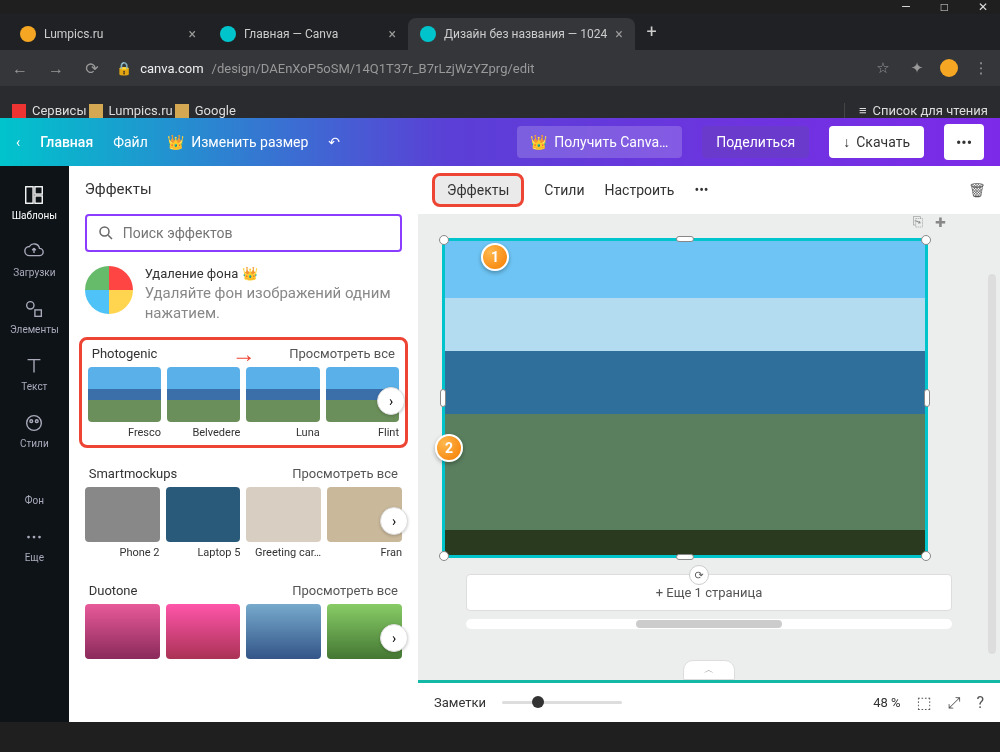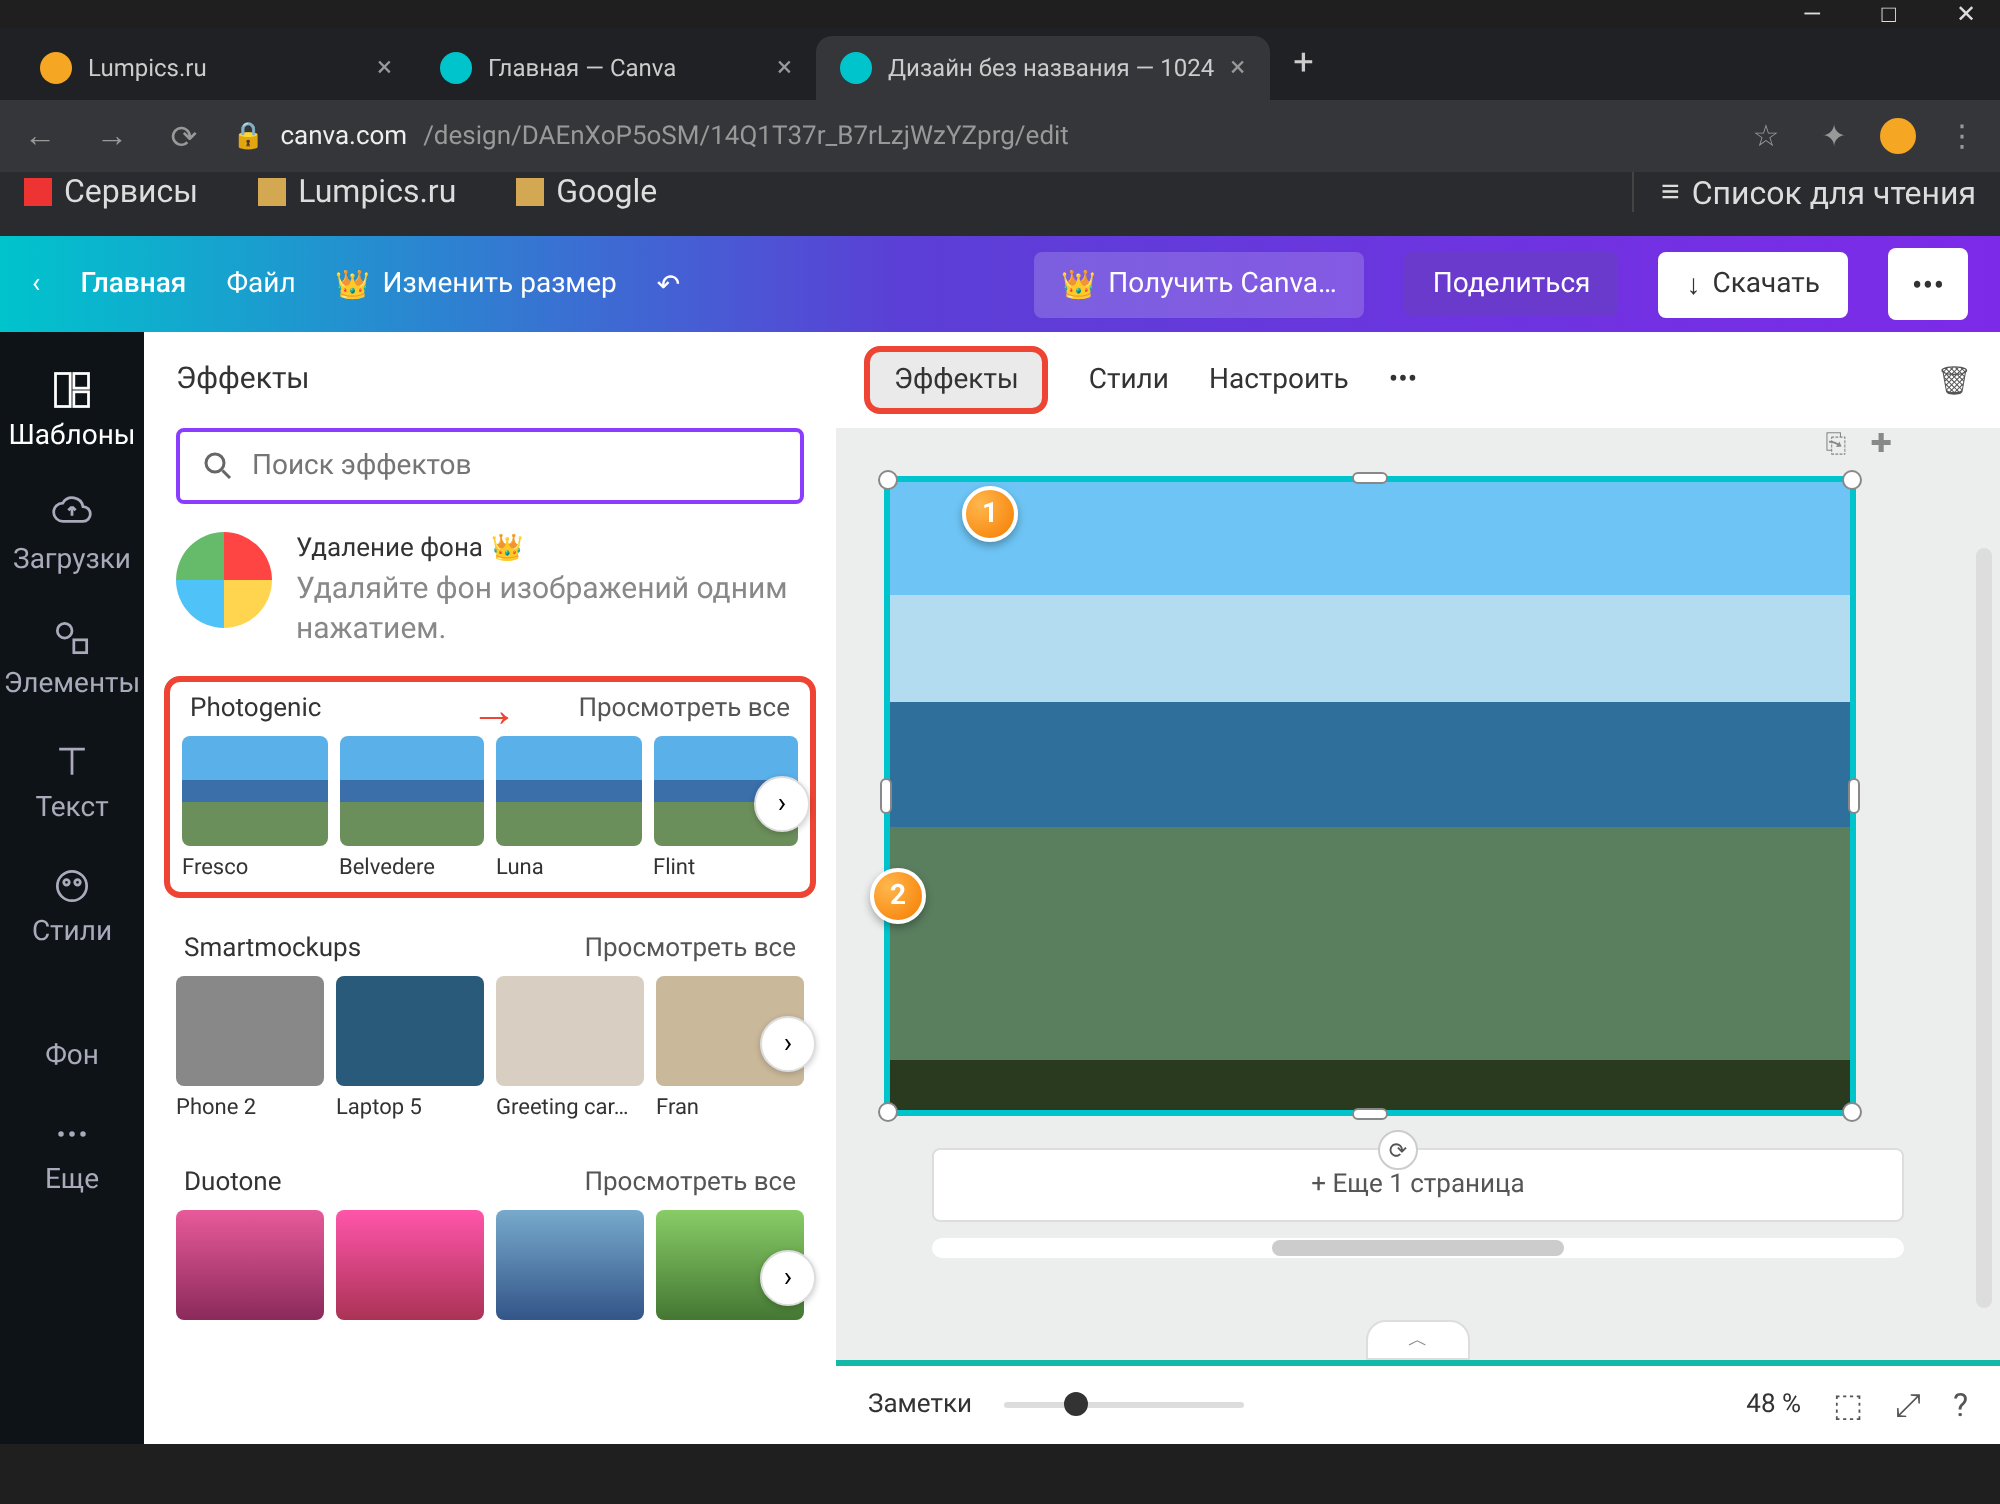--- a/index.html
+++ b/index.html
@@ -14,38 +14,38 @@
 .tab-icon.canva{background:#00c4cc}
 .tab-close{margin-left:auto;color:#999;font-size:14px}
 .tab-new{color:#ccc;padding:8px 12px;font-size:18px}
 .addr-bar{height:36px;background:#35363a;display:flex;align-items:center;padding:0 8px;gap:12px}
 .addr-bar .nav-icon{color:#999;font-size:16px;width:24px;text-align:center}
 .url-box{flex:1;display:flex;align-items:center;gap:8px;color:#999;font-size:13px}
 .url-box .lock{color:#999}
 .url-box .domain{color:#eee}
 .addr-icon{color:#999;font-size:15px;width:22px;text-align:center}
 .profile-dot{width:18px;height:18px;border-radius:50%;background:#f5a623}
-.bookmarks-bar{height:32px;background:#2a2b2e;display:flex;align-items:flex-start;padding:0 12px;gap:30px;color:#ddd;font-size:16px}
+.bookmarks-bar{height:32px;background:#2a2b2e;display:flex;align-items:flex-end;padding:0 12px;gap:2px;color:#ddd;font-size:13px}
 .bm-item{display:flex;align-items:center;gap:6px}
 .bm-icon{width:14px;height:14px}
 .bm-icon.grid{background:linear-gradient(45deg,#e33,#e33)}
 .bm-icon.folder{background:#d4a853}
 .bm-spacer{flex:1}
 .reading{display:flex;align-items:center;gap:6px;border-left:1px solid #444;padding-left:14px}
 .canva-header{height:48px;background:linear-gradient(90deg,#00c4cc 0%,#5b3fd6 45%,#7d2ae8 100%);display:flex;align-items:center;padding:0 16px;gap:20px}
 .ch-btn{color:#fff;font-size:14px;display:flex;align-items:center;gap:6px;cursor:pointer}
 .ch-btn.home{font-weight:500}
 .ch-spacer{flex:1}
 .ch-action{background:#6a3acc;color:#fff;padding:8px 14px;border-radius:4px;font-size:14px;display:flex;align-items:center;gap:6px;cursor:pointer}
 .ch-action.getcanva{background:rgba(255,255,255,0.18)}
 .ch-download{background:#fff;color:#333;padding:8px 14px;border-radius:4px;font-size:14px;display:flex;align-items:center;gap:6px;cursor:pointer}
 .ch-more{background:#fff;color:#333;width:40px;height:36px;border-radius:4px;display:flex;align-items:center;justify-content:center;cursor:pointer}
 .main{display:flex;height:556px}
 .sidebar-nav{width:72px;background:#0e1318;display:flex;flex-direction:column;padding-top:8px}
-.nav-item{display:flex;flex-direction:column;align-items:center;padding:10px 4px;color:#aab;font-size:14px;gap:4px;cursor:pointer}
+.nav-item{display:flex;flex-direction:column;align-items:center;padding:10px 4px;color:#aab;font-size:10px;gap:4px;cursor:pointer}
 .nav-item.active{color:#fff}
 .nav-item svg{width:22px;height:22px}
 .nav-label{text-align:center}
 .effects-panel{width:366px;background:#fff;display:flex;flex-direction:column;overflow:hidden}
 .ep-title{padding:14px 16px 10px;font-size:15px;color:#333}
 .search-box{margin:6px 16px 14px;border:2px solid #8b3dff;border-radius:4px;display:flex;align-items:center;padding:8px 10px;gap:8px}
 .search-box svg{width:18px;height:18px;stroke:#666}
 .search-box input{border:none;outline:none;flex:1;font-size:14px;color:#666}
 .bg-remove{margin:0 16px 14px;display:flex;gap:12px;align-items:flex-start}
 .bg-thumb{width:48px;height:48px;border-radius:50%;background:conic-gradient(#f44 0 90deg,#ffd54f 90deg 180deg,#4fc3f7 180deg 270deg,#66bb6a 270deg)}
@@ -53,21 +53,21 @@
 .bg-title{font-size:13px;color:#333;display:flex;align-items:center;gap:4px}
 .bg-desc{font-size:15px;color:#888;margin-top:3px;line-height:1.3}
 .category{margin:0 10px 12px;padding:6px}
 .category.highlighted{border:3px solid #e43;border-radius:8px;position:relative}
 .cat-header{display:flex;justify-content:space-between;padding:0 4px 6px;font-size:13px;color:#333}
 .cat-header .see-all{color:#555}
 .thumbs{display:flex;gap:6px;position:relative}
 .thumb-wrap{flex:1;display:flex;flex-direction:column;align-items:center;gap:4px}
 .thumb{width:100%;height:55px;border-radius:4px;background:linear-gradient(180deg,#5ab0e8 0 40%,#3a6faa 40% 60%,#6b8f5a 60%)}
 .thumb.mock{background:#888}
-.thumb-label{font-size:11px;color:#333;text-align:left;white-space:nowrap;overflow:hidden;text-overflow:ellipsis;width:100%}
+.thumb-label{font-size:11px;color:#333;text-align:right;white-space:nowrap;overflow:hidden;text-overflow:ellipsis;width:100%}
 .next-btn{position:absolute;right:-6px;top:20px;width:28px;height:28px;background:#fff;border:1px solid #ddd;border-radius:50%;display:flex;align-items:center;justify-content:center;box-shadow:0 1px 3px rgba(0,0,0,0.2);font-size:14px}
 .canvas-area{flex:1;background:#eceded;display:flex;flex-direction:column;position:relative}
 .canvas-toolbar{height:48px;background:#fff;display:flex;align-items:center;padding:0 14px;gap:20px;font-size:14px;color:#333}
 .ct-item{cursor:pointer}
 .ct-item.active-effect{border:3px solid #e43;border-radius:8px;padding:6px 12px;position:relative;background:#eaeaea}
 .ct-spacer{flex:1}
 .trash{color:#555}
 .canvas-viewport{flex:1;position:relative;padding:18px 24px 8px;overflow:hidden}
 .ruler-top{position:absolute;top:0;left:24px;right:54px;height:16px;display:flex;justify-content:flex-end;gap:12px;align-items:center}
 .ruler-top span{color:#888;font-size:13px}

